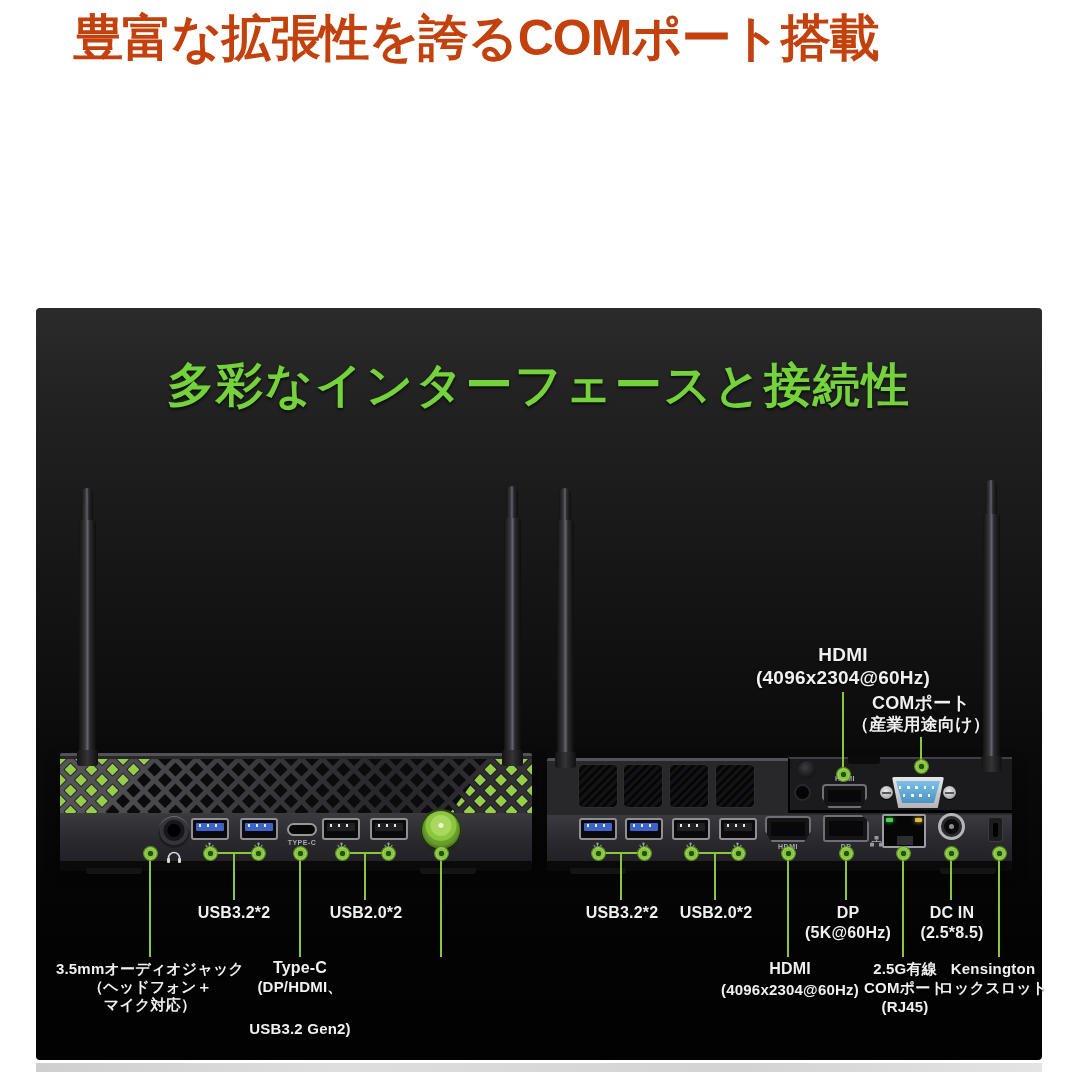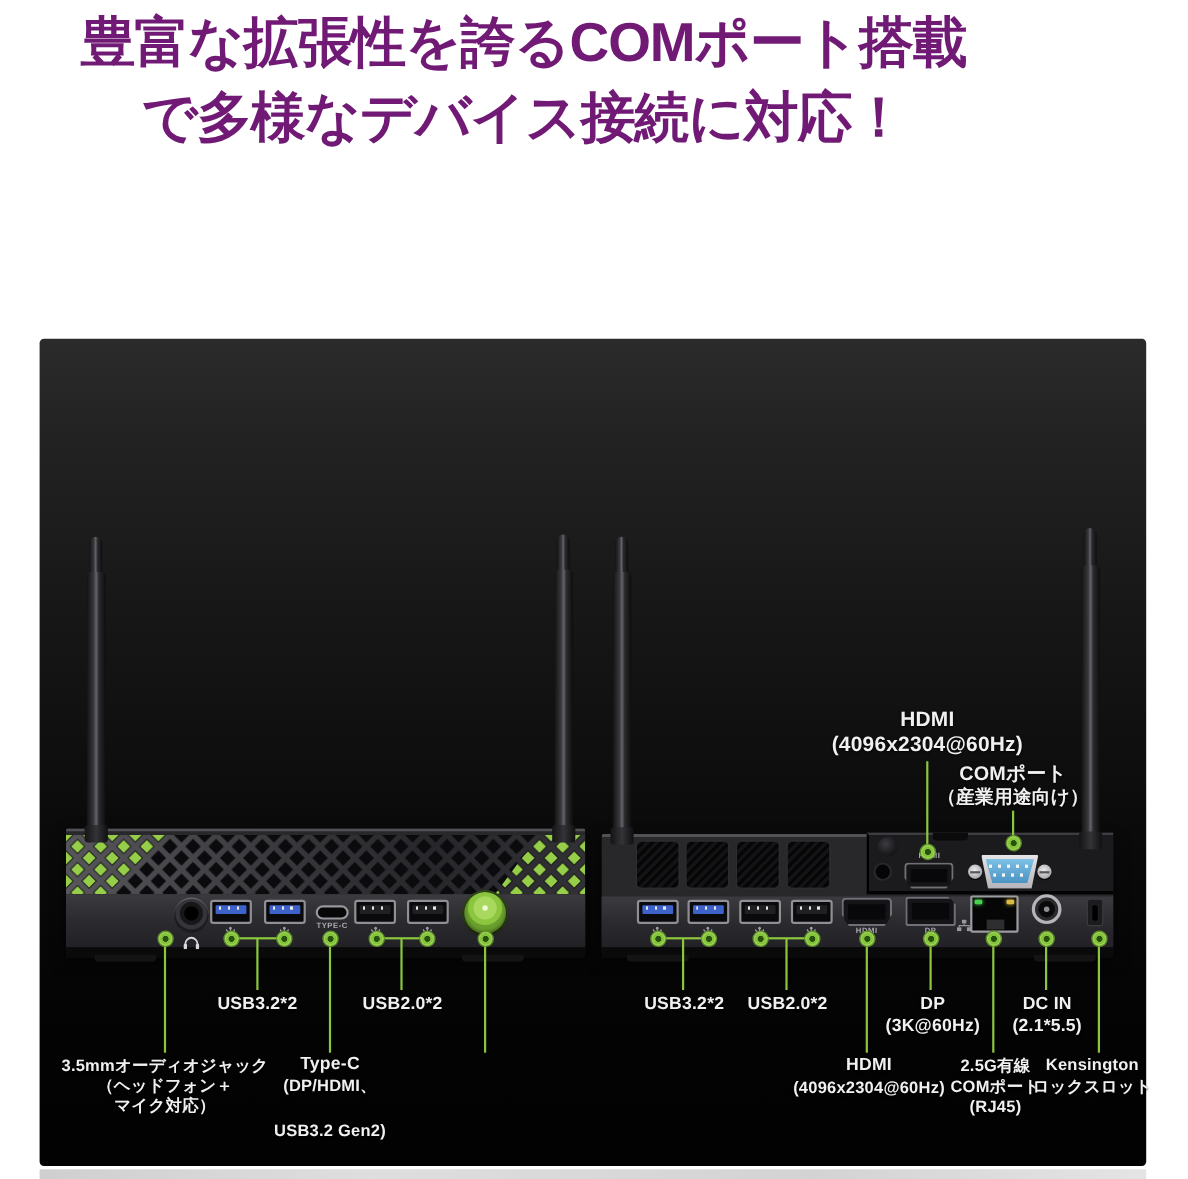--- a/index.html
+++ b/index.html
@@ -4,21 +4,21 @@
 <style>
   * { box-sizing: border-box; margin: 0; padding: 0; }
   html,body { background:#fff; }
   .page {
     position: relative; width: 1080px; height: 1072px;
     background: #ffffff; overflow: hidden;
     font-family: "Liberation Sans", sans-serif;
   }
   
   .main-title { position:absolute; left:0; top:4px; width:952px; text-align:center;
-    color:#701a75; font-weight:800; font-size:50px; line-height:69px; letter-spacing:-1px; }
+    color:#c2410c; font-weight:800; font-size:50px; line-height:69px; letter-spacing:-1px; }
   
   .panel { position:absolute; left:36px; top:308px; width:1006px; height:752px;
     border-radius:4px;
     background: linear-gradient(180deg,#2b2b2b 0%, #222222 12%, #161616 35%, #0a0a0a 60%, #030303 85%, #020202 100%); }
   .sec-title { position:absolute; left:36px; top:354px; width:1006px; text-align:center;
     font-size:47px; font-weight:bold; letter-spacing:2px; color:#74d23a;
     text-shadow:0 2px 3px rgba(0,0,0,.7); }
   .bottom-strip { position:absolute; left:36px; top:1063px; width:1006px; height:9px;
     background:linear-gradient(90deg,#cfcfcf,#dedede 30%,#d3d3d3 70%,#e4e4e4); }
   
@@ -97,24 +97,24 @@
   .cl.t { font-size:19px; }
   .icon-svg { position:absolute; }
 </style>
 </head>
 <body>
 
 <div class="page">
 
   <div class="main-title">
     <div>豊富な拡張性を誇るCOMポート搭載</div>
-    <div>で多様なデバイス接続に対応！</div>
   </div>
 
   <div class="panel"></div>
+  <div class="sec-title">多彩なインターフェースと接続性</div>
 
   <div class="body" style="left:60px;top:753px;width:472px;height:115px;">
     <svg width="472" height="54" style="display:block;margin-top:3px;">
       <defs>
         <pattern id="holes" width="21" height="21" patternUnits="userSpaceOnUse">
           <path d="M10.5 3.5 L17.5 10.5 L10.5 17.5 L3.5 10.5 Z M0 -7 L7 0 L0 7 L-7 0 Z M21 -7 L28 0 L21 7 L14 0 Z M0 14 L7 21 L0 28 L-7 21 Z M21 14 L28 21 L21 28 L14 21 Z" fill="#0b0b0d"></path>
         </pattern>
         <pattern id="greens" width="21" height="21" patternUnits="userSpaceOnUse">
           <path d="M10.5 4.5 L16.5 10.5 L10.5 16.5 L4.5 10.5 Z M0 -6 L6 0 L0 6 L-6 0 Z M21 -6 L27 0 L21 6 L15 0 Z M0 15 L6 21 L0 27 L-6 21 Z M21 15 L27 21 L21 27 L15 21 Z" fill="#96ce4a"></path>
         </pattern>
@@ -315,23 +315,23 @@
   <div class="dot" style="left:691px;top:853px;"></div>
   <div class="dot" style="left:738px;top:853px;"></div>
   <div class="dot" style="left:788px;top:853px;"></div>
   <div class="dot" style="left:846px;top:853px;"></div>
   <div class="dot" style="left:903px;top:853px;"></div>
   <div class="dot" style="left:951px;top:853px;"></div>
   <div class="dot" style="left:999px;top:853px;"></div>
   <div class="cl b" style="left:622px;top:904px;">USB3.2*2</div>
   <div class="cl b" style="left:716px;top:904px;">USB2.0*2</div>
   <div class="cl b" style="left:848px;top:904px;">DP</div>
-  <div class="cl b" style="left:848px;top:924px;">(3K@60Hz)</div>
+  <div class="cl b" style="left:848px;top:924px;">(5K@60Hz)</div>
   <div class="cl b" style="left:952px;top:904px;">DC IN</div>
-  <div class="cl b" style="left:952px;top:924px;">(2.1*5.5)</div>
+  <div class="cl b" style="left:952px;top:924px;">(2.5*8.5)</div>
   <div class="cl b" style="left:790px;top:960px;">HDMI</div>
   <div class="cl" style="left:790px;top:981px;">(4096x2304@60Hz)</div>
   <div class="cl" style="left:905px;top:960px;">2.5G有線</div>
   <div class="cl" style="left:905px;top:979px;">COMポート</div>
   <div class="cl" style="left:905px;top:998px;">(RJ45)</div>
   <div class="cl" style="left:993px;top:960px;">Kensington</div>
   <div class="cl" style="left:993px;top:979px;">ロックスロット</div>
 
   <div class="bottom-strip"></div>
 </div>

